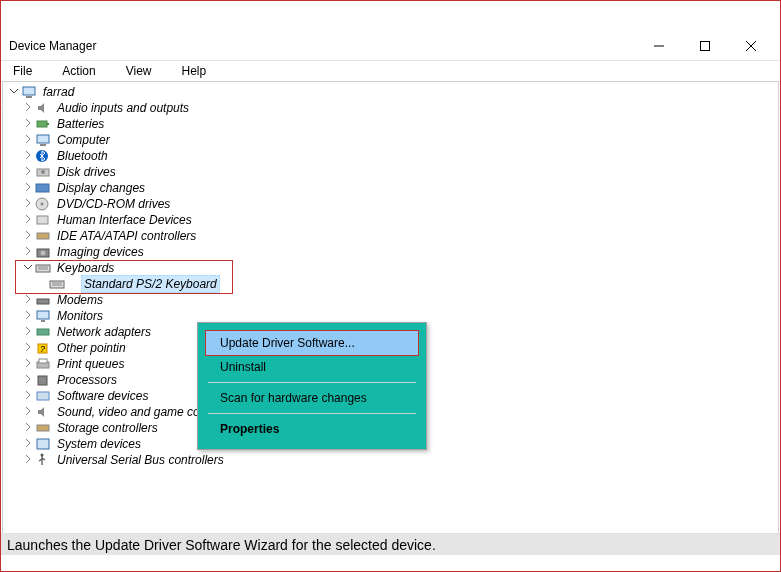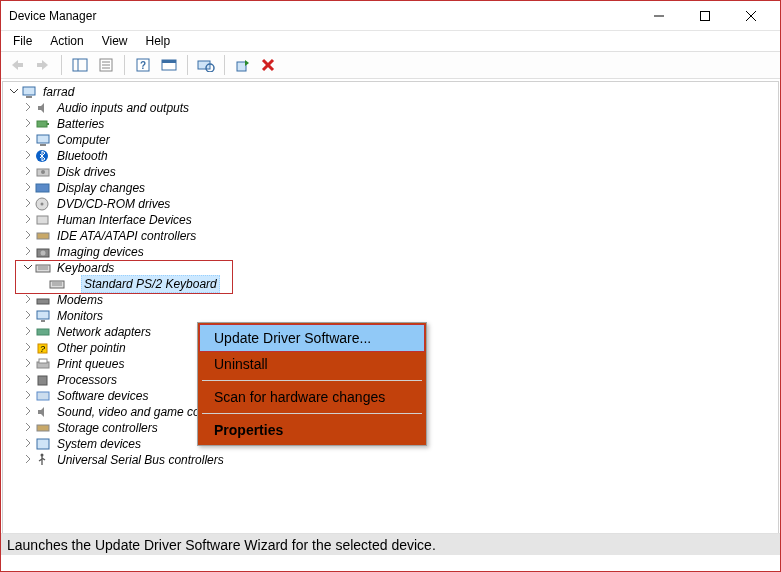--- a/index.html
+++ b/index.html
@@ -14,33 +14,34 @@
     border: 1px solid #c03030;
     position: relative;
     overflow: hidden;
   }
   .titlebar {
     height: 30px;
     display: flex;
     align-items: center;
     padding: 0 6px 0 8px;
     border-bottom: 1px solid #e5e5e5;
+    margin-top: 30px;
   }
   .titlebar .title { flex: 1; font-size: 12px; }
   .winbtn {
     width: 46px; height: 30px;
     display: flex; align-items: center; justify-content: center;
     cursor: default;
   }
   .menubar {
     height: 20px;
     display: flex;
     align-items: center;
     padding: 0 4px;
-    gap: 2px;
+    gap: 14px;
     font-size: 12px;
   }
   .menuitem {
     padding: 2px 8px;
     cursor: default;
   }
   .toolbar {
     height: 28px;
     display: flex;
     align-items: center;
@@ -92,25 +93,25 @@
   }
   .node .label { padding: 0 2px; }
   .node.selected .label { background: #cce8ff; border: 1px dotted #99d1ff; margin: -1px 12px; }
   .highlight-box {
     position: absolute;
     border: 1px solid #c03030;
     pointer-events: none;
   }
   .context-menu {
     position: absolute;
-    background: #c2410c;
+    background: #14b8a6;
     border: 1px solid #a0a0a0;
     box-shadow: 2px 2px 4px rgba(0,0,0,.25);
-    padding: 2px;
-    font-size: 14px;
+    padding: 8px;
+    font-size: 12px;
     min-width: 230px;
   }
   .context-menu .cmitem {
     padding: 5px 18px 5px 14px;
     cursor: default;
   }
   .context-menu .cmitem.hover { background: #91c9f7; border: 1px solid #c03030; margin: -1px; padding: 5px 18px 5px 14px; }
   .context-menu .cmsep { height: 1px; background: #d0d0d0; margin: 3px 2px; }
   .context-menu .cmitem.bold { font-weight: bold; }
   .statusbar {

